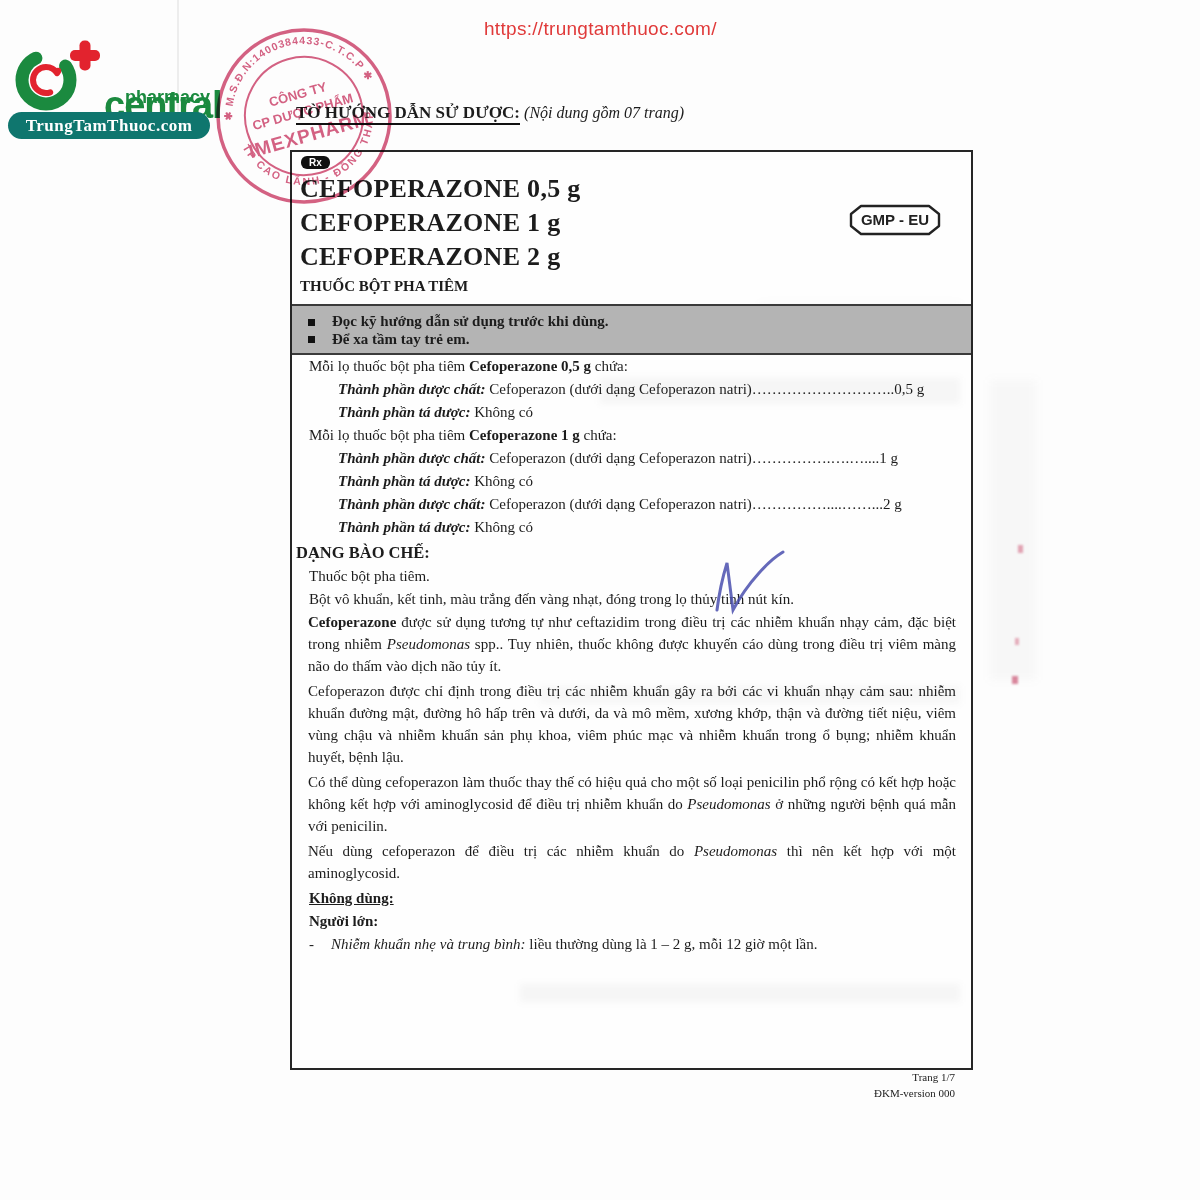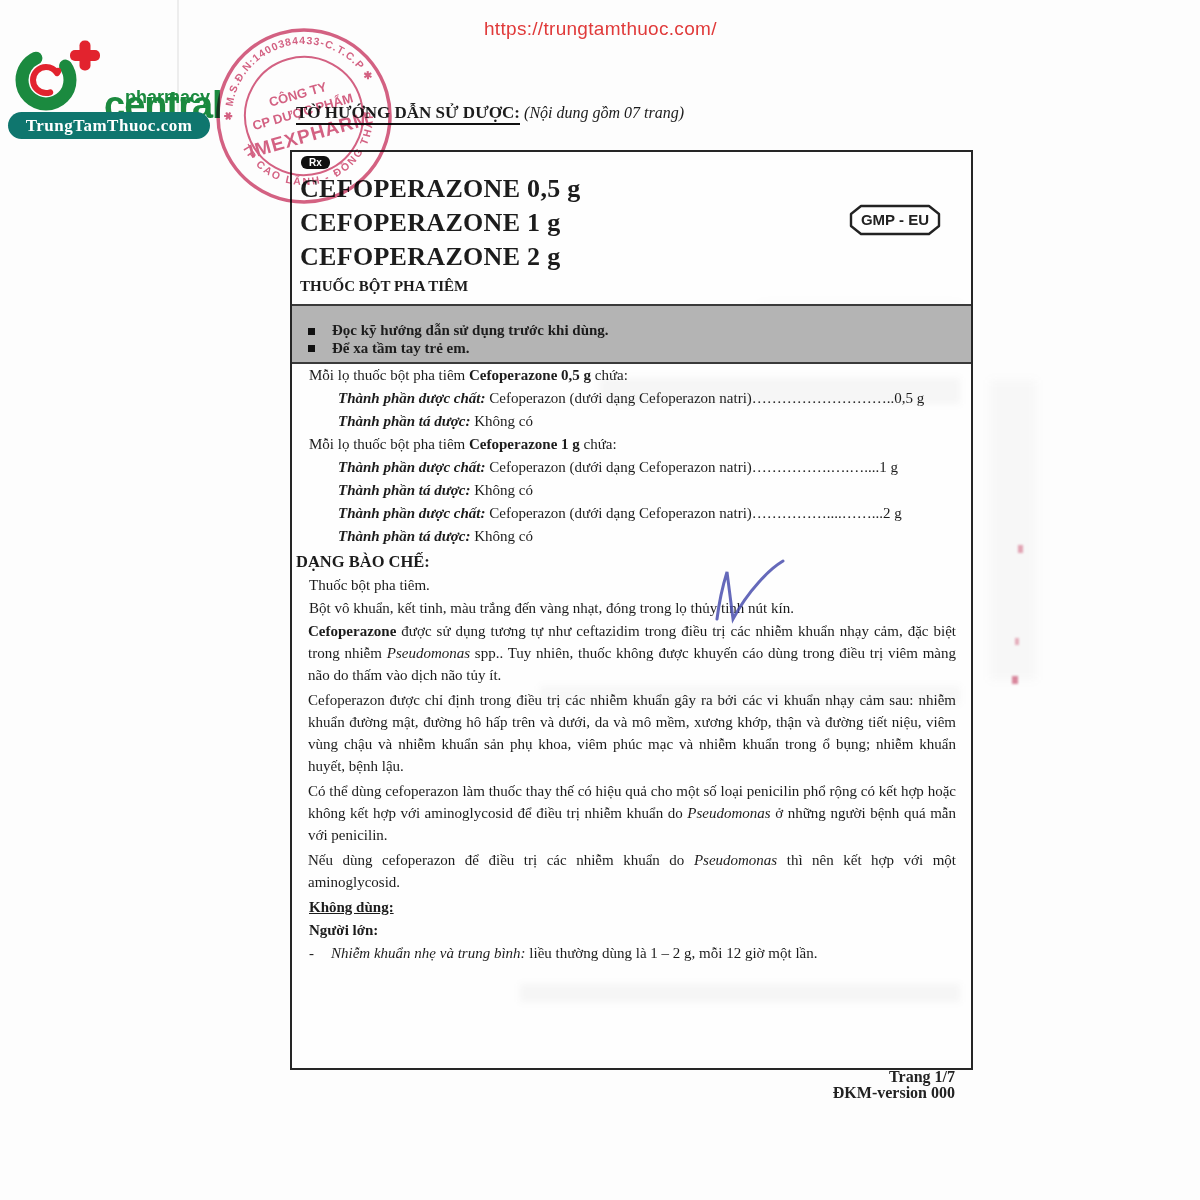--- a/index.html
+++ b/index.html
@@ -33,38 +33,38 @@
       font-family:"Liberation Sans",sans-serif;font-weight:bold;font-size:10px;padding:1px 8px;}
   .product{margin-left:8px;font-weight:bold;font-size:26px;line-height:34px;letter-spacing:.3px;}
   .products{margin-top:2px;}
   .form{margin:4px 0 0 8px;font-weight:bold;font-size:15px;}
   .gmp{position:absolute;right:30px;top:52px;width:92px;height:32px;}
   .gmp svg{position:absolute;left:0;top:0;}
   .gmp span{position:absolute;left:0;top:7px;width:92px;text-align:center;
       font-family:"Liberation Sans",sans-serif;font-weight:bold;font-size:15px;color:#222;}
 
   .band{margin-top:9px;background:#b4b4b4;border-top:2px solid #3a3a3a;border-bottom:2px solid #3a3a3a;
-        padding:16px 0 5px 0;}
+        padding:7px 0 5px 0;}
   .brow{line-height:17.5px;font-weight:bold;font-size:15px;}
   .sq{display:inline-block;width:7px;height:7px;background:#111;margin:0 17px 1px 16px;vertical-align:middle;}
 
   .content{padding:0 15px 0 4px;}
   h3{margin:4px 0 2px 0;font-size:16.5px;line-height:20px;font-weight:bold;}
   h3.first{margin-top:26px;}
   .l1{margin:0 0 0 13px;font-size:15px;line-height:23px;}
   .l2{margin:0 0 0 42px;font-size:15px;line-height:23px;}
   .bi{font-weight:bold;font-style:italic;}
   .para{margin:0 0 3px 12px;font-size:15px;line-height:22px;text-align:justify;}
   .u{text-decoration:underline;}
   .dash .dashmark{display:inline-block;width:22px;}
   .rel{position:relative;}
   .pen{position:absolute;left:388px;top:-38px;pointer-events:none;}
 
   .footer{position:absolute;left:760px;top:1069px;width:195px;text-align:right;
-          font-size:16px;line-height:16px;color:#222;font-weight:bold;}
+          font-size:11px;line-height:16px;color:#222;}
 
   
   .art{position:absolute;pointer-events:none;}
   .fold{left:177px;top:0;width:2px;height:138px;background:#ededed;}
   .sm1{left:600px;top:378px;width:360px;height:26px;background:rgba(90,90,90,.07);filter:blur(3px);}
   .sm2{left:760px;top:304px;width:200px;height:48px;background:rgba(80,80,80,.06);filter:blur(4px);}
   .sm3{left:540px;top:686px;width:420px;height:18px;background:rgba(90,90,90,.06);filter:blur(3px);}
   .sm4{left:520px;top:984px;width:440px;height:18px;background:rgba(90,90,90,.07);filter:blur(3px);}
   .sm5{left:990px;top:380px;width:46px;height:300px;background:rgba(90,90,90,.04);filter:blur(5px);}
   .pk1{left:1018px;top:545px;width:5px;height:8px;background:rgba(200,60,95,.45);filter:blur(1px);}

